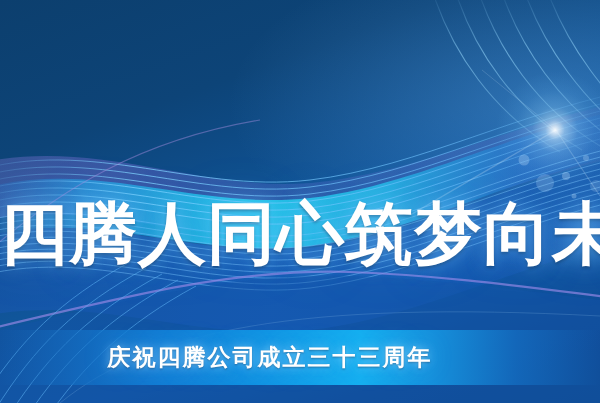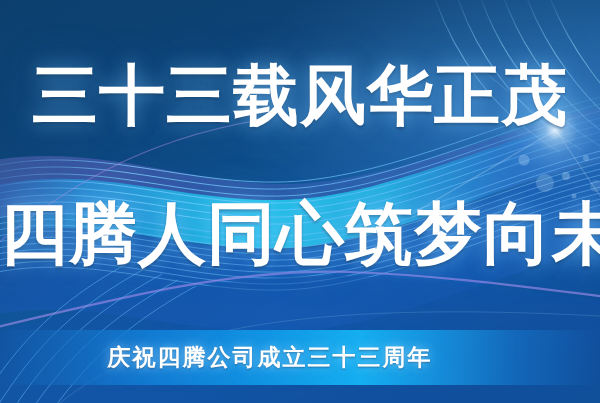--- a/index.html
+++ b/index.html
@@ -205,19 +205,18 @@
         <circle cx="596" cy="186" r="6" opacity="0.18"></circle>
       </g>
 
     </g>
   </svg>
 
   <div id="flare-core"></div>
 
   <div id="subtitle-band"></div>
 
-  <div id="line1" class="headline">三十三载风华正茂</div>
 
   <div id="line2" class="headline">四腾人同心筑梦向未来</div>
 
   <div id="subtitle">庆祝四腾公司成立三十三周年</div>
 
 </div>
 
 </body></html>

